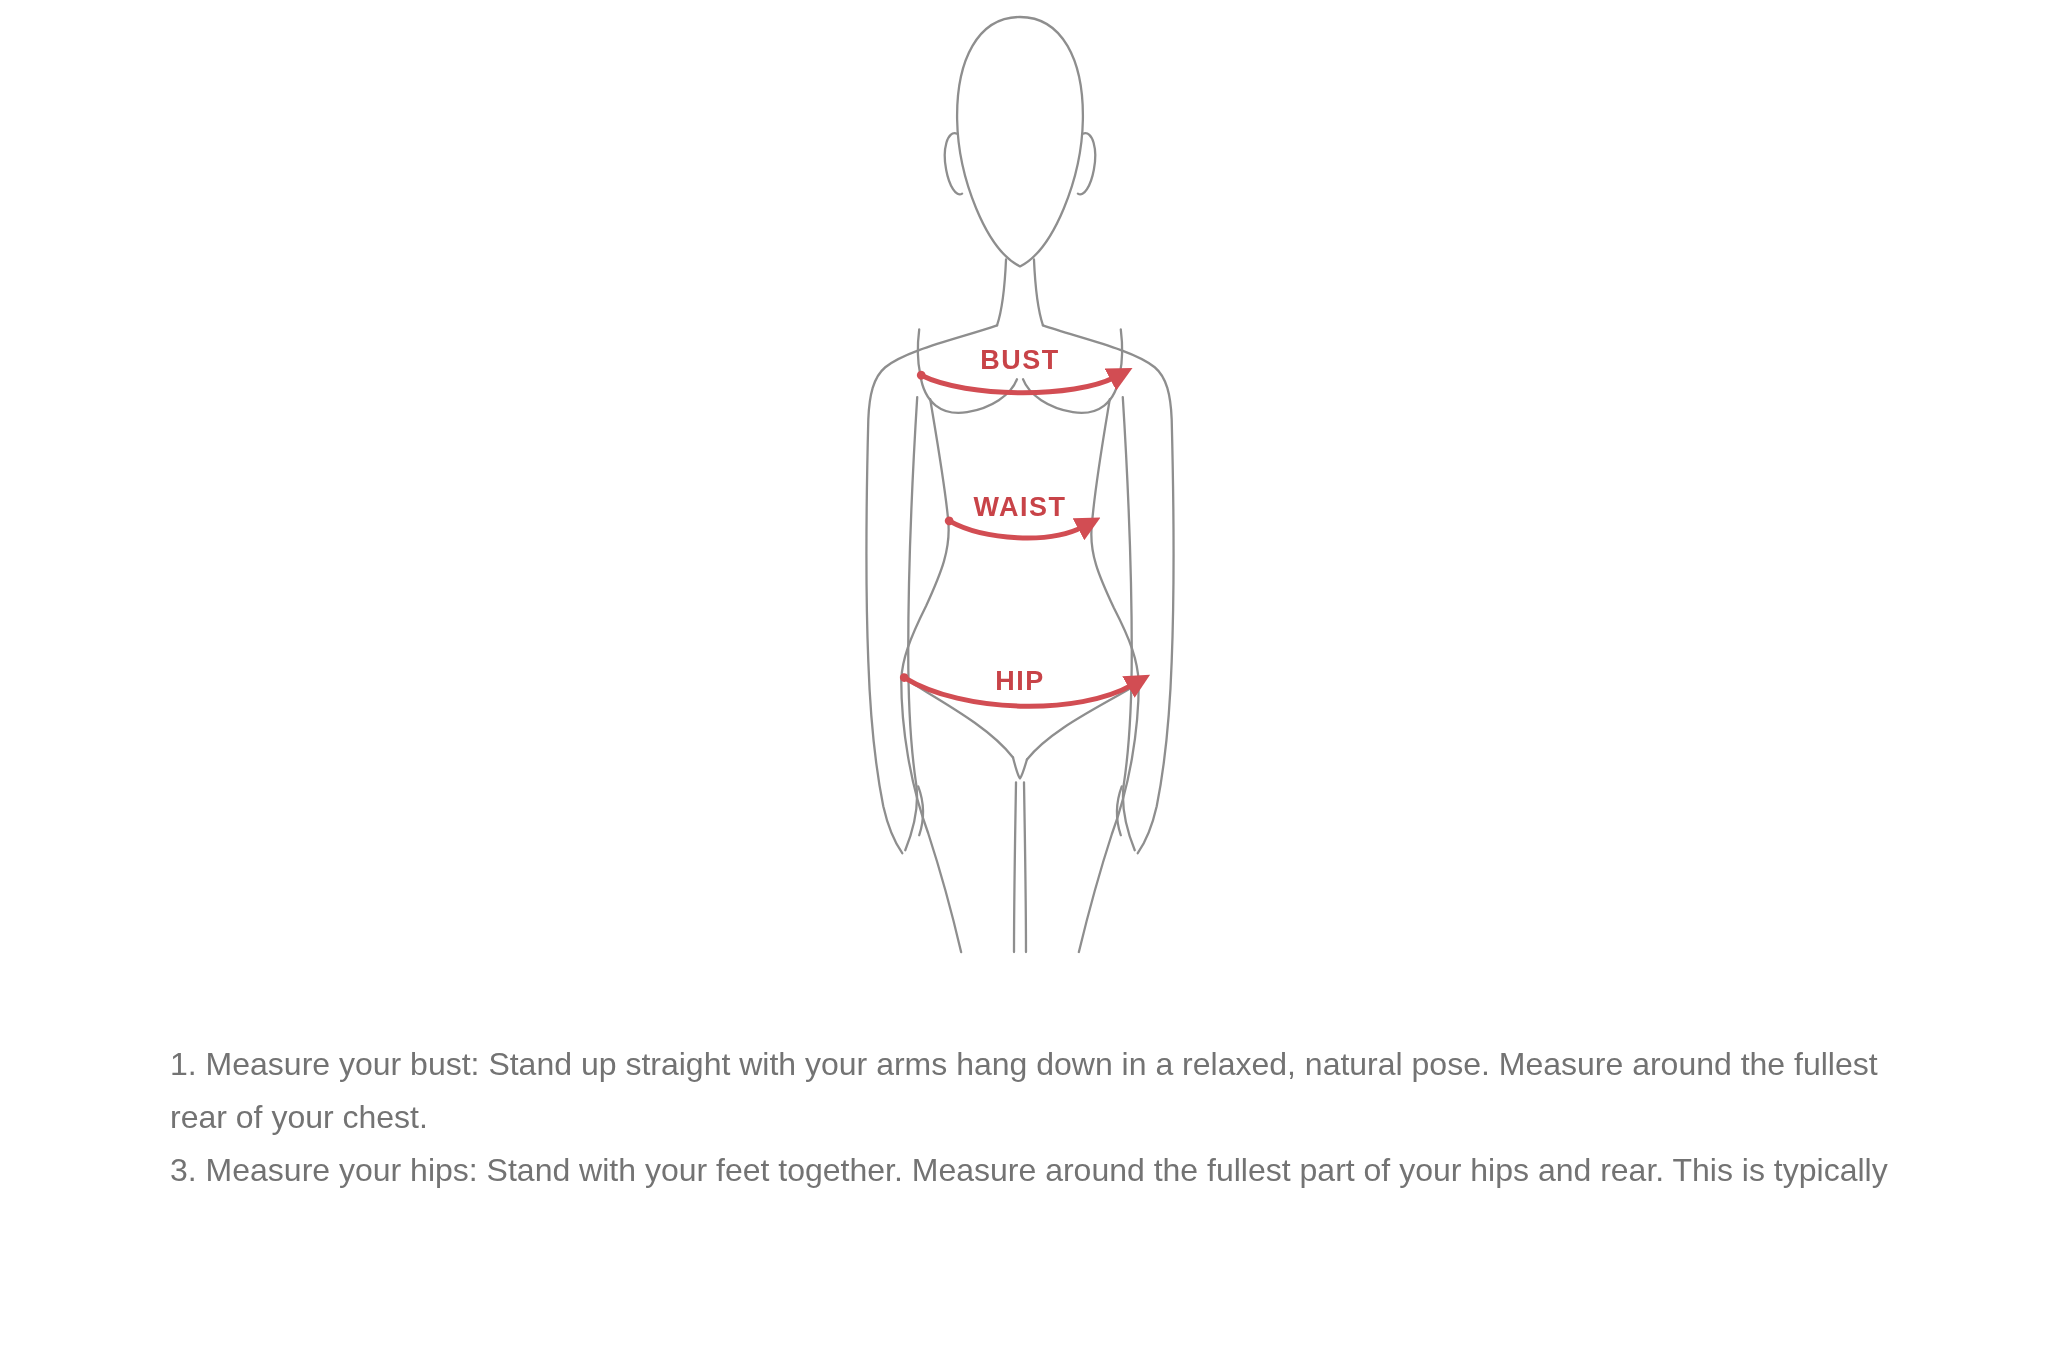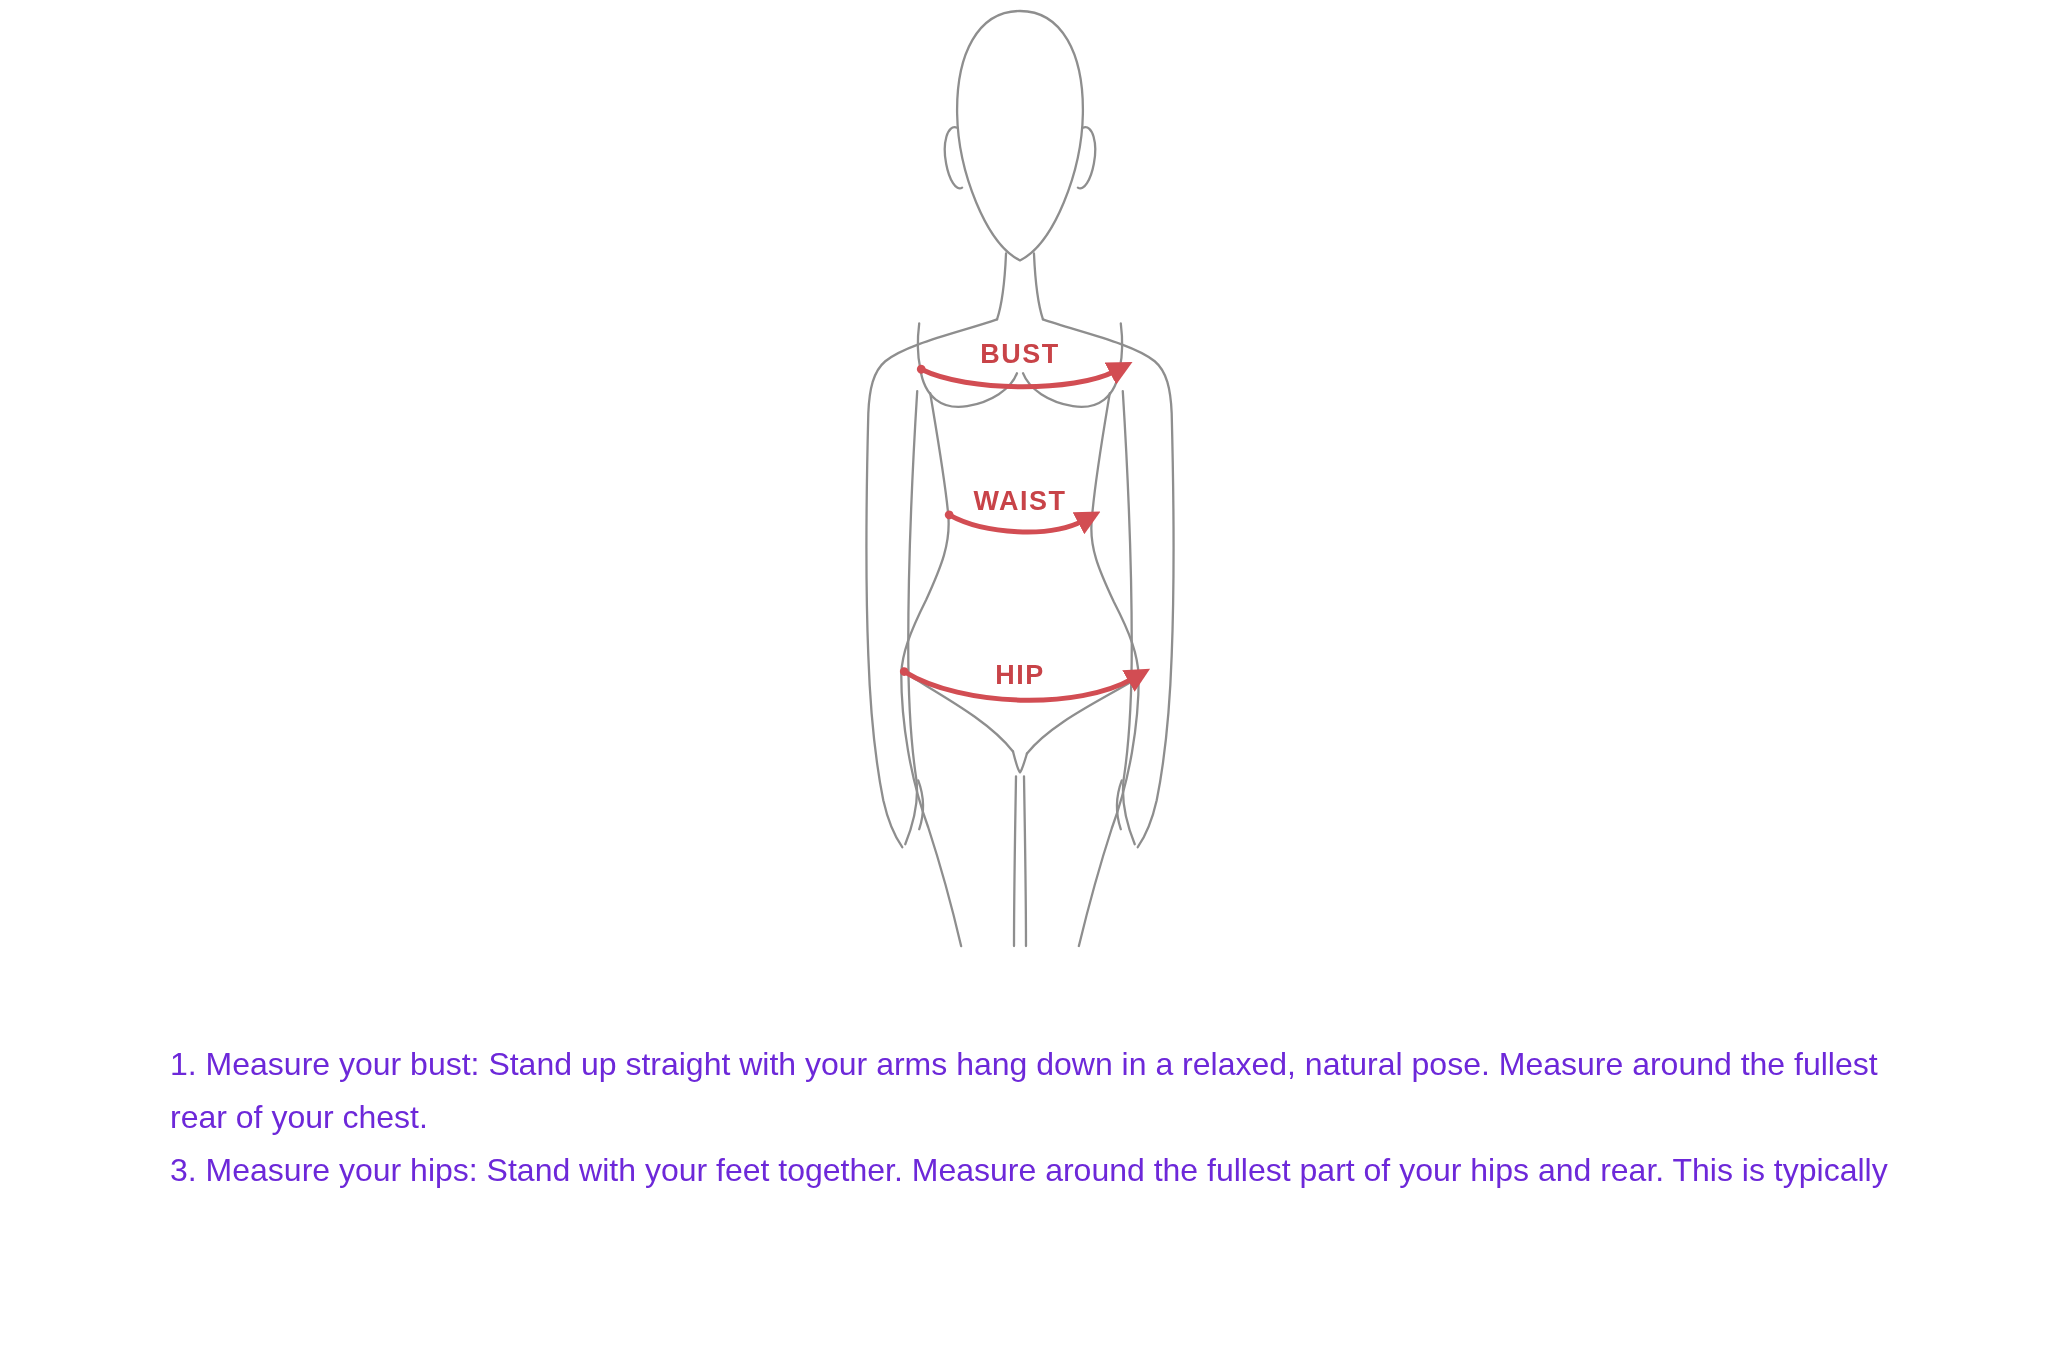--- a/index.html
+++ b/index.html
@@ -12,37 +12,37 @@
   }
   .screen {
     position: relative;
     width: 2048px;
     height: 1372px;
     background: #ffffff;
   }
   .diagram-wrap {
     position: absolute;
     left: 845px;
-    top: 2px;
+    top: 8px;
     width: 350px;
     height: 948px;
   }
   .diagram-wrap svg { display: block; width: 100%; height: 100%; }
   svg text.meas-label {
     font-family: "Liberation Sans", sans-serif;
     font-weight: bold;
     font-size: 27px;
     letter-spacing: 1.5px;
   }
   .instructions {
     position: absolute;
     left: 170px;
     top: 1038px;
     width: 1790px;
-    color: #6d28d9;
+    color: #737373;
     font-size: 32px;
     line-height: 53px;
     font-weight: 400;
   }
   .instructions p {
     margin: 0;
     padding: 0;
     white-space: nowrap;
   }
 </style>

